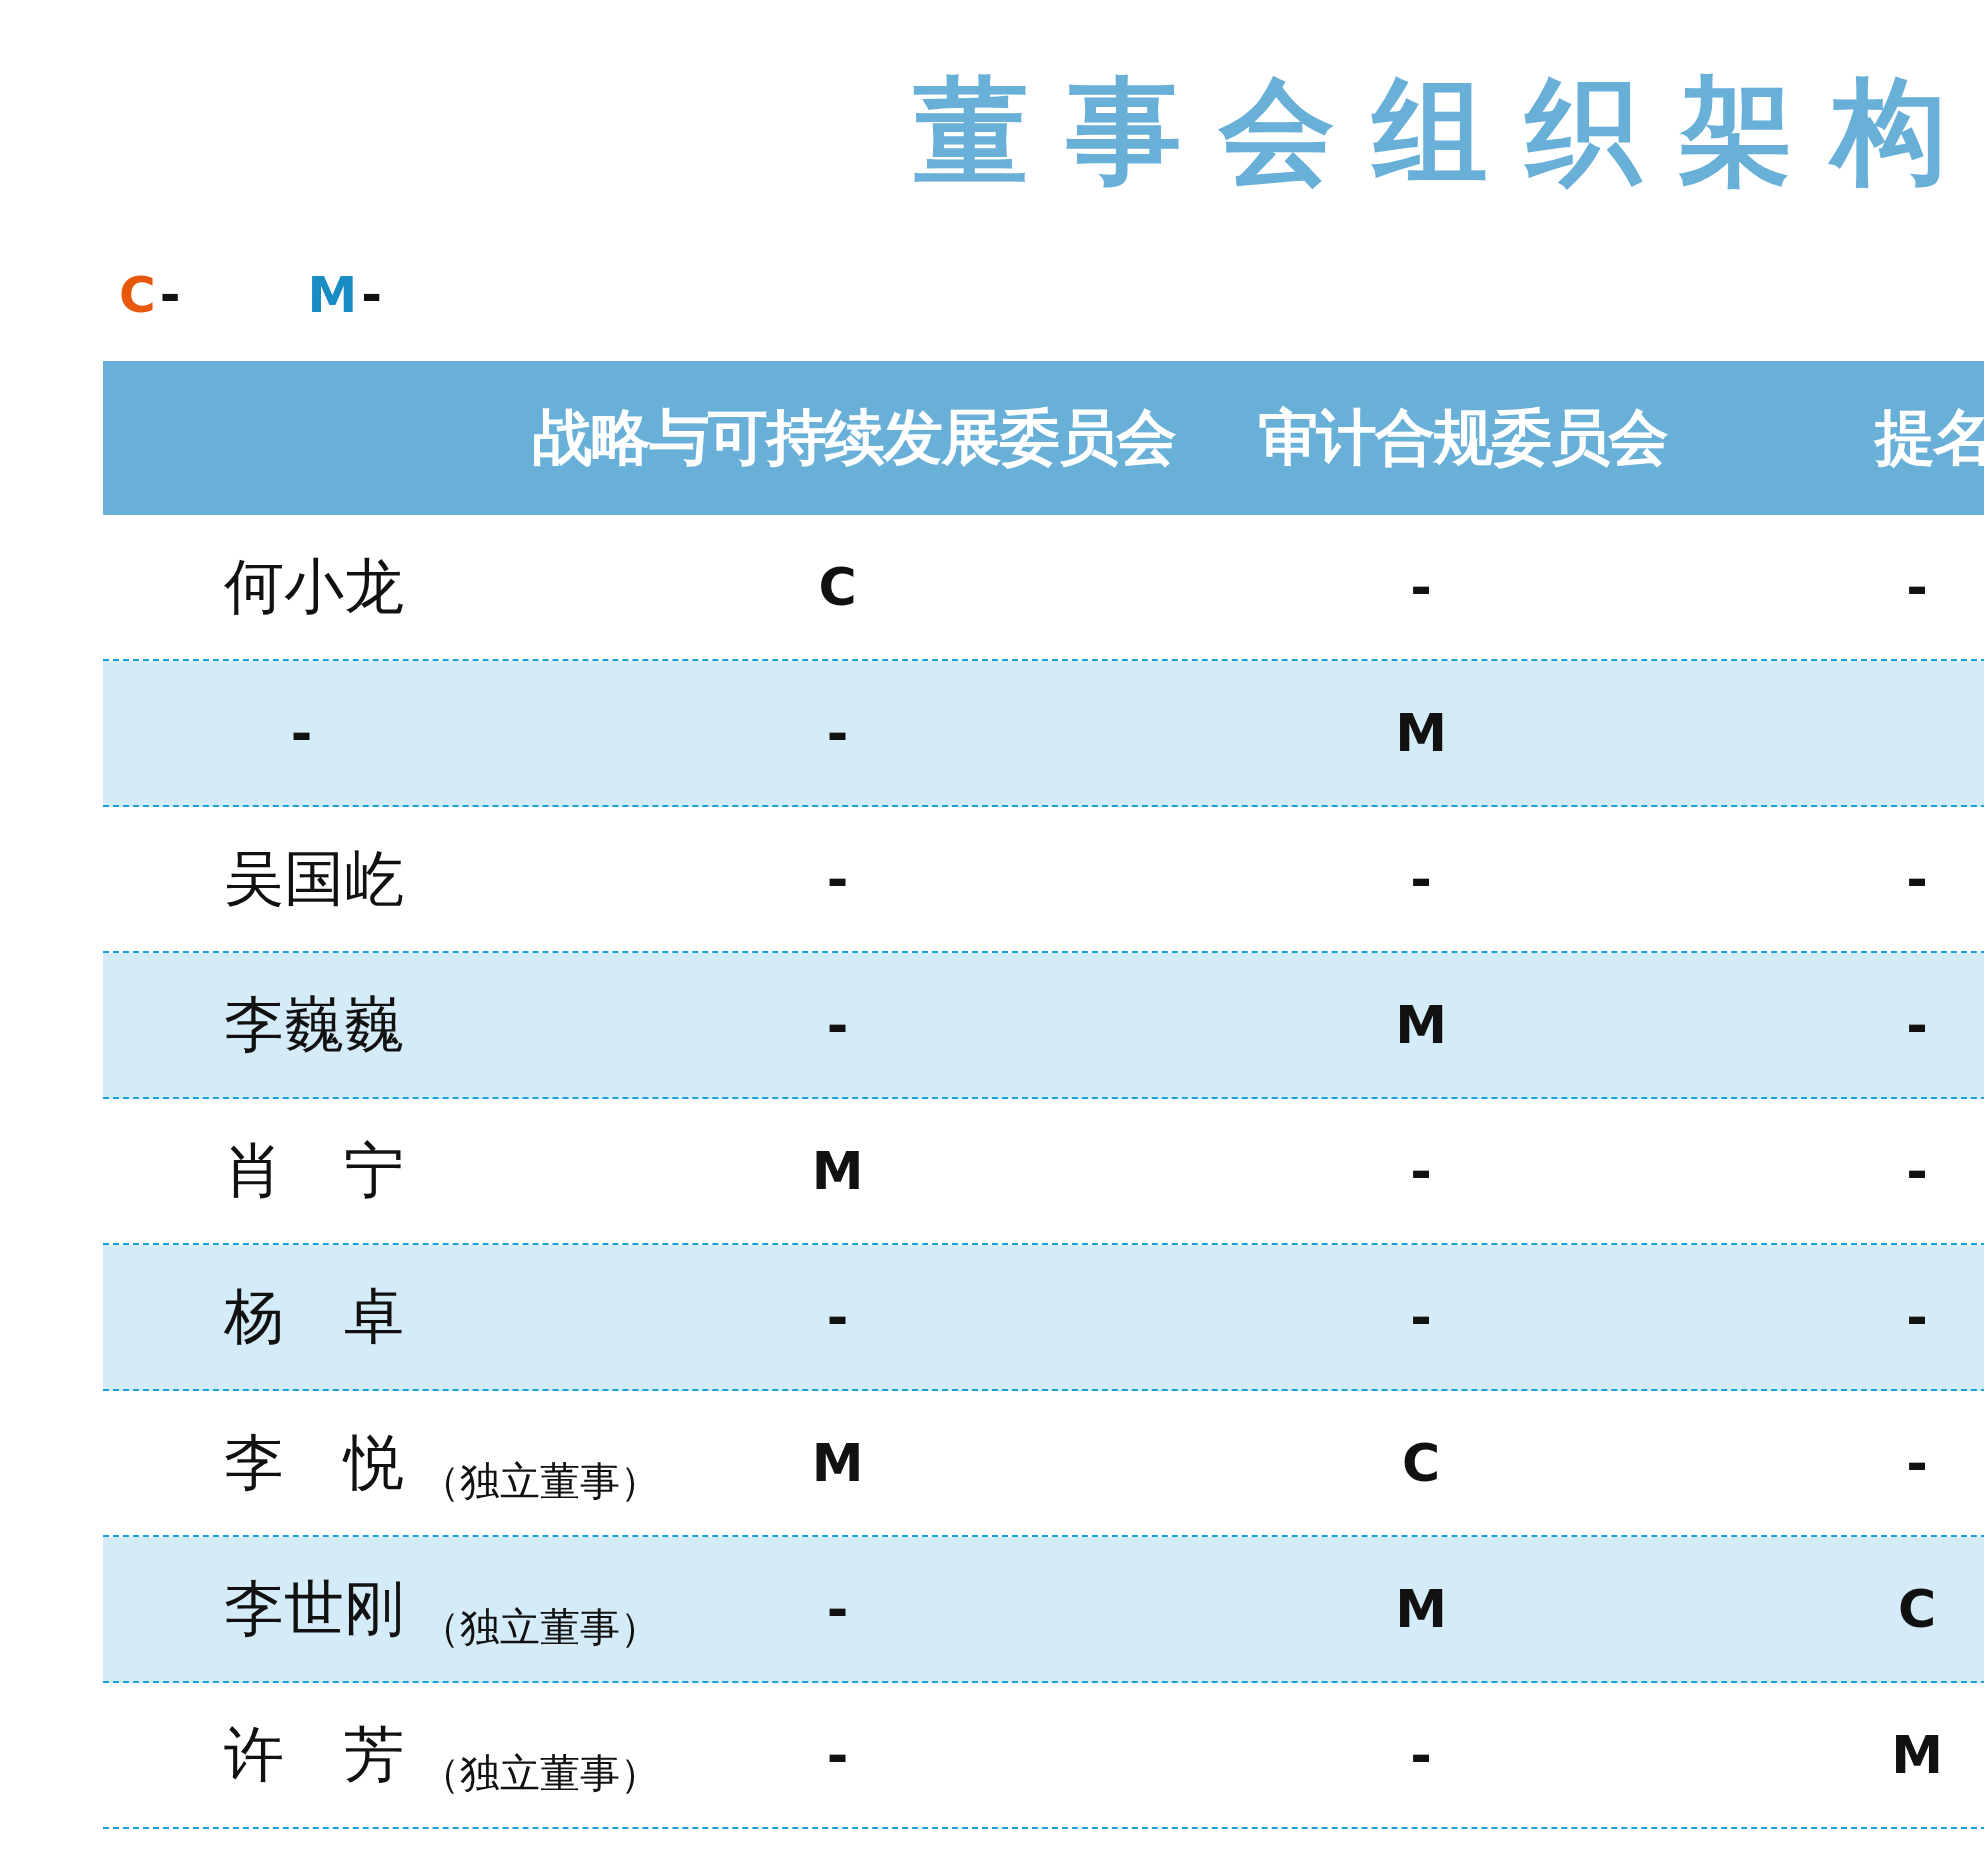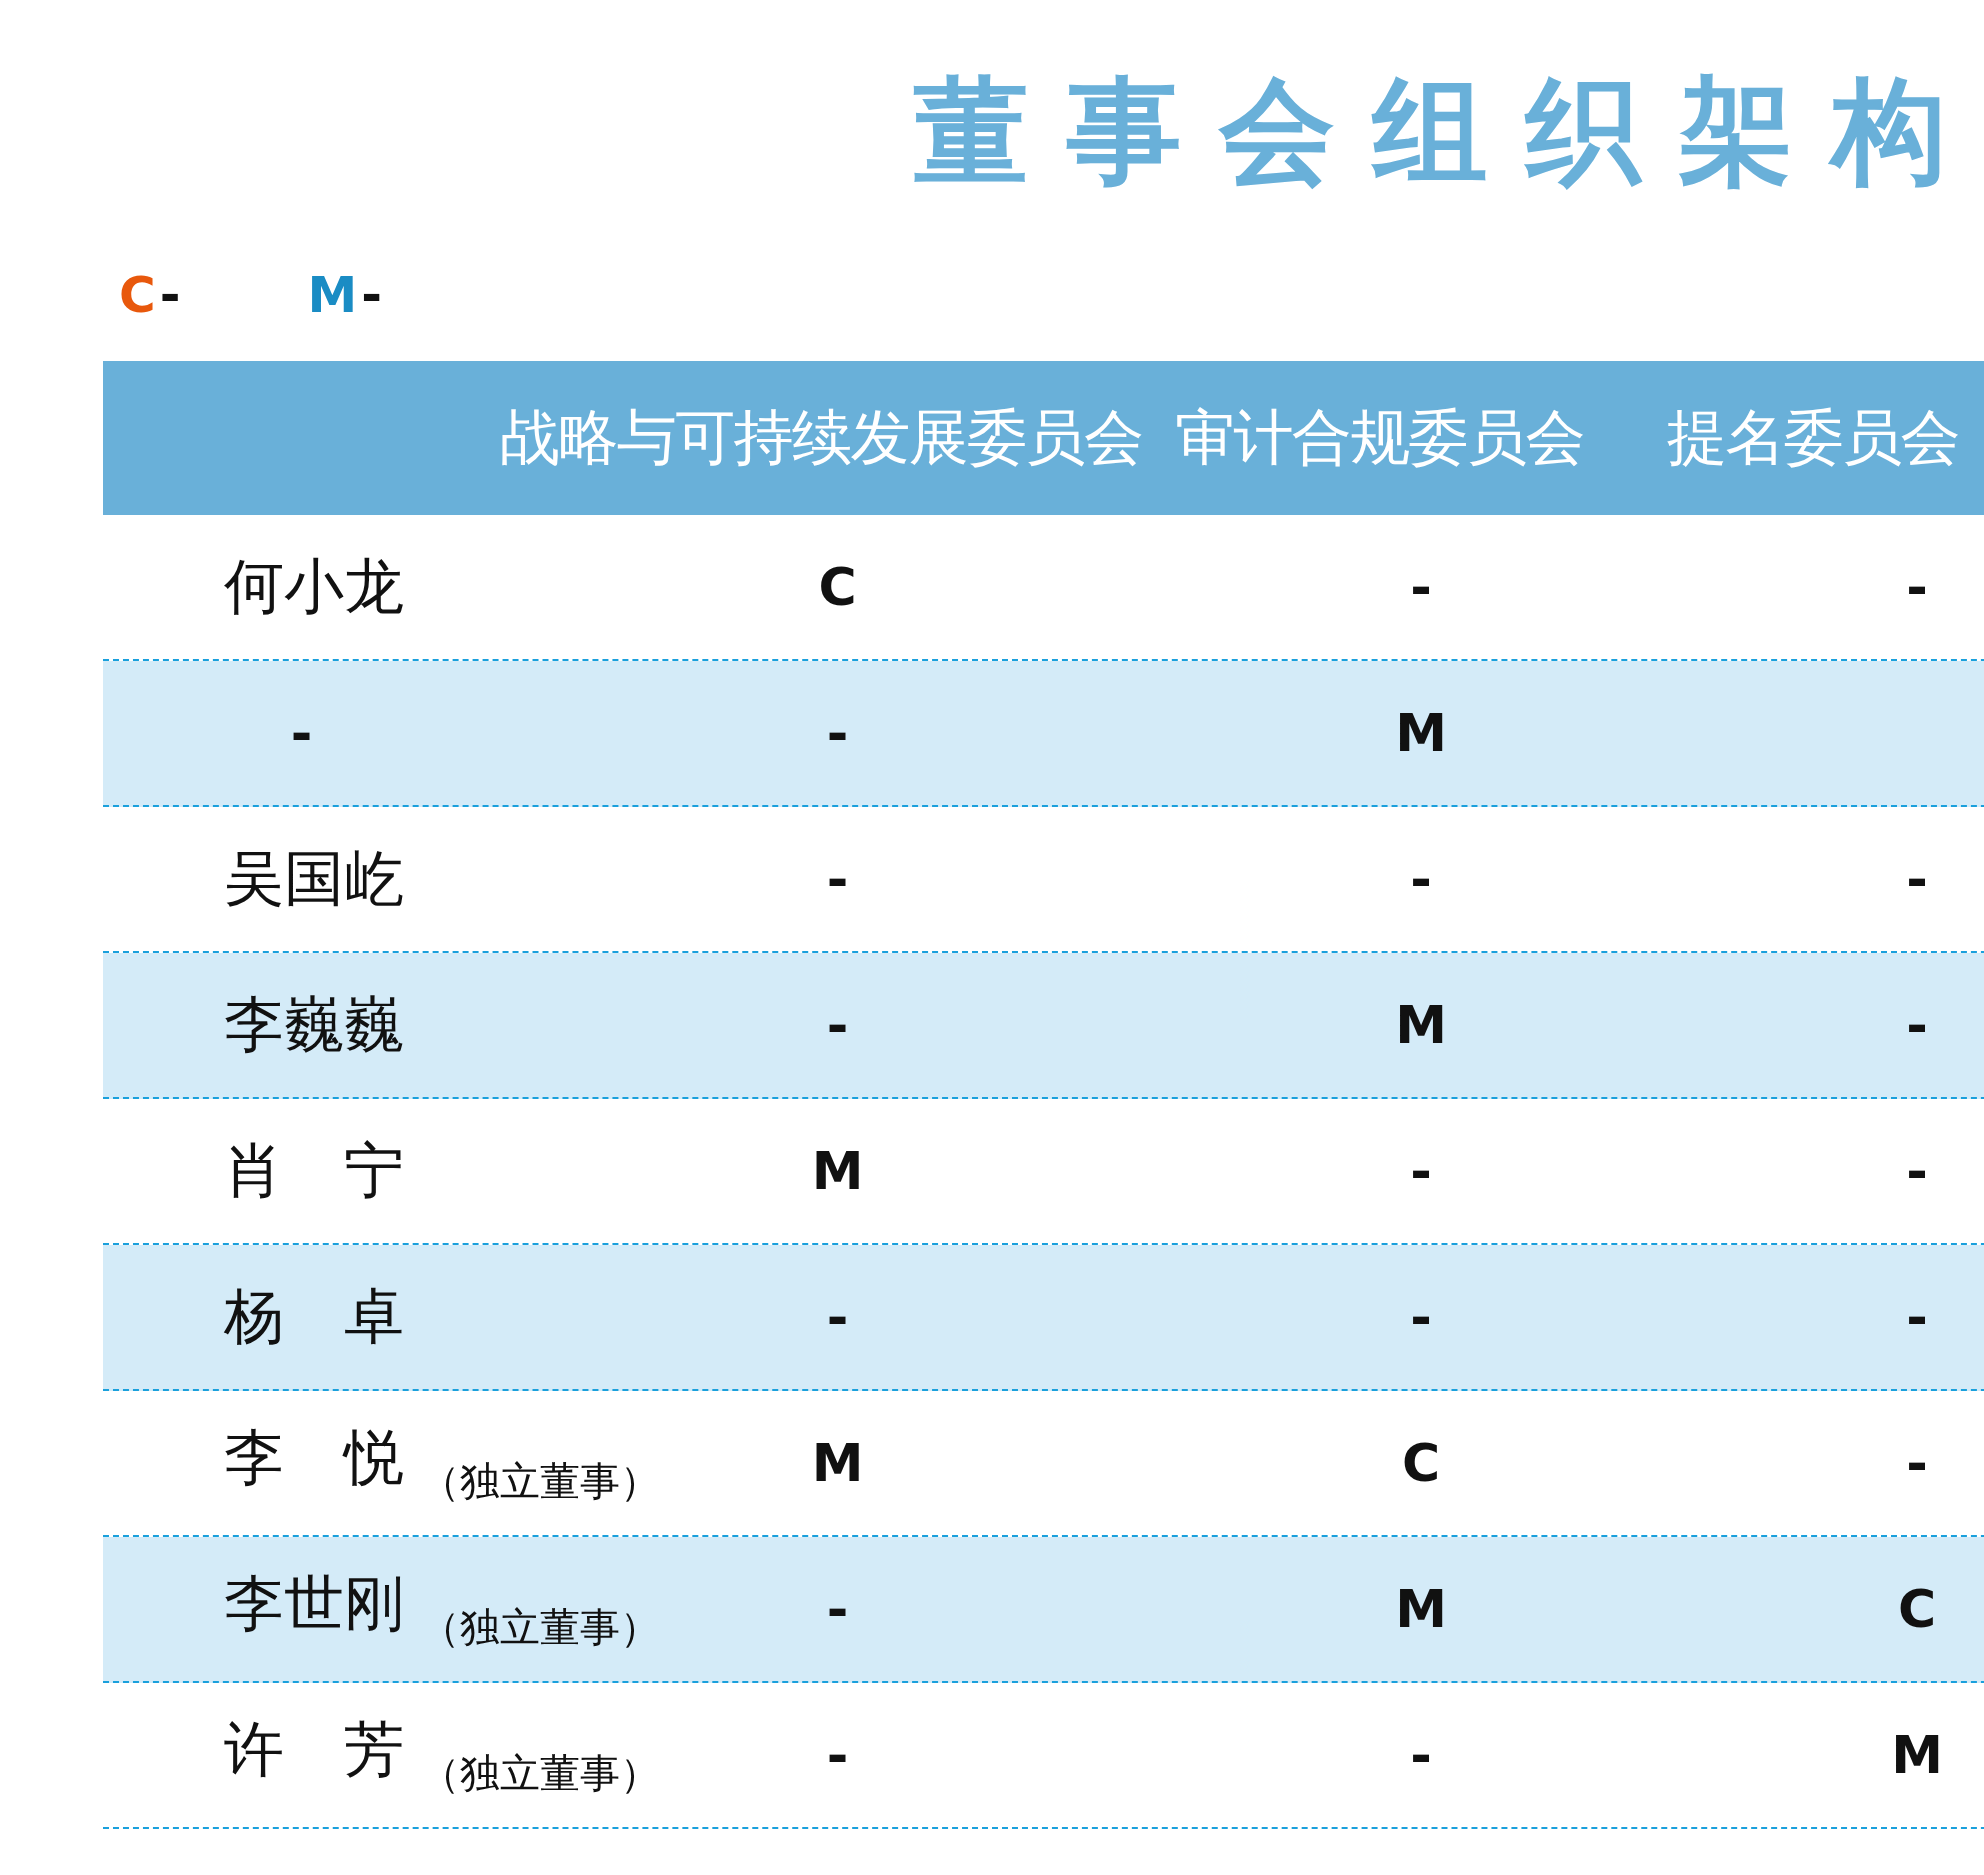--- a/index.html
+++ b/index.html
@@ -30,35 +30,35 @@
   .table {
     position: absolute; left: 103px; top: 361px; width: 2683px;
   }
   .thead {
     height: 154px; background: #69B0D9;
     display: grid;
     grid-template-columns: 397px 675px 492px 500px 619px;
     align-items: center;
   }
   .thead .th {
-    color: #ffffff; font-weight: normal; font-size: 60px;
-    text-align: left; white-space: nowrap; letter-spacing: -1.6px;
+    color: #ffffff; font-weight: bold; font-size: 60px;
+    text-align: right; white-space: nowrap; letter-spacing: -1.6px;
   }
   .row {
     height: 146px;
     display: grid;
     grid-template-columns: 397px 675px 492px 500px 619px;
     align-items: center;
     border-bottom: 2.8px dashed #1AA0DC;
     box-sizing: border-box;
   }
   .row.alt { background: #D4EBF8; }
   .name {
     padding-left: 121px; white-space: nowrap;
-    font-size: 60px; color: #111; display: flex; align-items: flex-start;
+    font-size: 60px; color: #111; display: flex; align-items: center;
   }
   .name .note { font-size: 40px; margin-left: 16px; margin-top: 36px; }
   .cell {
     text-align: center; font-size: 52px; font-weight: bold; color: #111;
   }
 </style>
 </head>
 <body>
 
 <div class="title">董事会组织架构</div>

